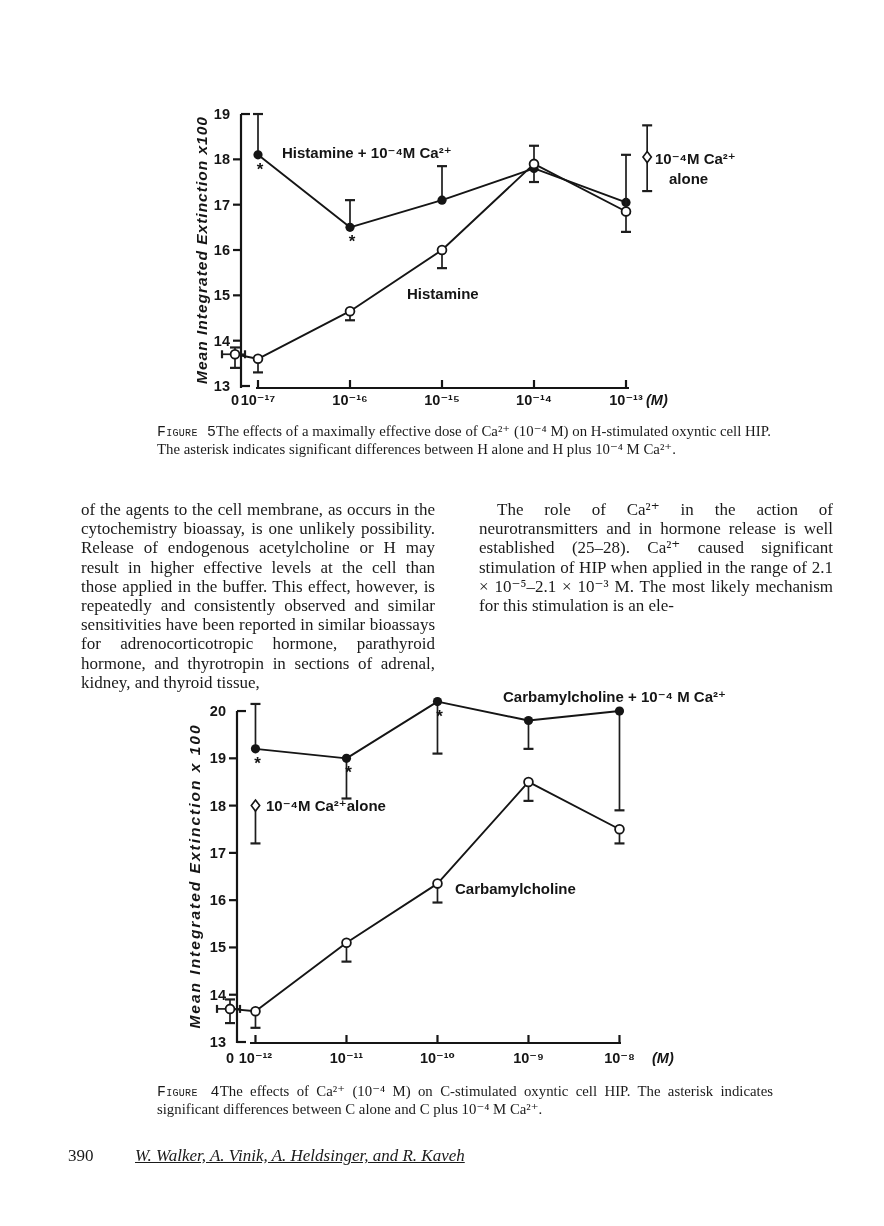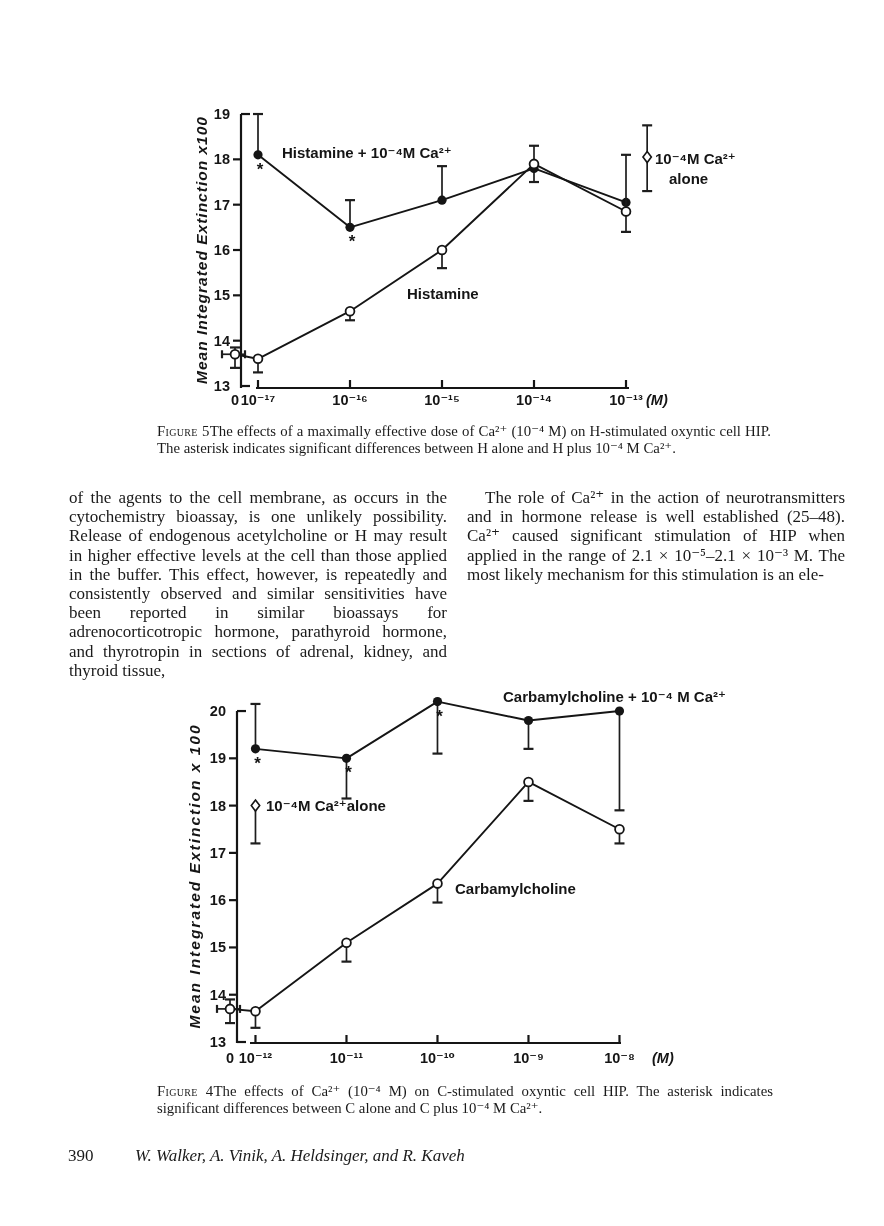--- a/index.html
+++ b/index.html
@@ -14,30 +14,30 @@
   .tick{font:bold 14.5px "Liberation Sans","DejaVu Sans",sans-serif;fill:#151515;}
   .unit{font-style:italic;}
   .ylab{font:italic bold 15.5px "Liberation Sans","DejaVu Sans",sans-serif;fill:#151515;}
   .anno{font:bold 15px "Liberation Sans","DejaVu Sans",sans-serif;fill:#151515;}
   .ast{font:bold 17px "Liberation Sans","DejaVu Sans",sans-serif;fill:#151515;}
 
   
   .caption{position:absolute;font:14.8px/16.6px "Liberation Serif","DejaVu Serif",serif;text-align:justify;}
   .cap5{left:157px;top:423px;width:614px;}
   .cap6{left:157px;top:1083px;width:616px;}
-  .figlabel{font-variant:small-caps;letter-spacing:.3px;}
+  .figlabel{font-variant:small-caps;letter-spacing:.3px;font-family:Liberation Mono, monospace;}
 
   .columns{position:absolute;left:65px;top:484px;width:788px;display:flex;gap:12px;}
   .col{width:386px;font:17px/19.2px "Liberation Serif","DejaVu Serif",serif;text-align:justify;}
-  .col p{margin:4px;}
+  .col p{margin:16px;}
   .col p.indent{text-indent:18px;}
 
   .footer{position:absolute;left:68px;top:1146px;font:17px "Liberation Serif","DejaVu Serif",serif;white-space:nowrap;}
   .pageno{display:inline-block;width:67px;font-style:normal;}
-  .authors{font-style:italic;}
+  .authors{font-style:italic;text-decoration:underline;}
 </style>
 </head>
 <body>
 
 <div class="page">
 
   <svg class="charts-svg" viewBox="0 0 884 1226" aria-hidden="false">
     <g id="fig5">
         <g class="ax">
           <line x1="241" y1="114.01999999999998" x2="241" y2="388"></line>
@@ -217,21 +217,21 @@
 
   <div class="caption cap5">
     <span class="figlabel">Figure 5</span><span>The effects of a maximally effective dose of Ca²⁺ (10⁻⁴ M) on H-stimulated oxyntic cell HIP. The asterisk indicates significant differences between H alone and H plus 10⁻⁴ M Ca²⁺.</span>
   </div>
 
   <div class="columns">
     <div class="col">
       <p>of the agents to the cell membrane, as occurs in the cytochemistry bioassay, is one unlikely possibility. Release of endogenous acetylcholine or H may result in higher effective levels at the cell than those applied in the buffer. This effect, however, is repeatedly and consistently observed and similar sensitivities have been reported in similar bioassays for adrenocorticotropic hormone, parathyroid hormone, and thyrotropin in sections of adrenal, kidney, and thyroid tissue,</p>
     </div>
     <div class="col">
-      <p class="indent">The role of Ca²⁺ in the action of neurotransmitters and in hormone release is well established (25–48). Ca²⁺ caused significant stimulation of HIP when applied in the range of 2.1 × 10⁻⁵–2.1 × 10⁻³ M. The most likely mechanism for this stimulation is an ele-</p>
+      <p class="indent">The role of Ca²⁺ in the action of neurotransmitters and in hormone release is well established (25–28). Ca²⁺ caused significant stimulation of HIP when applied in the range of 2.1 × 10⁻⁵–2.1 × 10⁻³ M. The most likely mechanism for this stimulation is an ele-</p>
     </div>
   </div>
 
   <div class="caption cap6">
     <span class="figlabel">Figure 4</span><span>The effects of Ca²⁺ (10⁻⁴ M) on C-stimulated oxyntic cell HIP. The asterisk indicates significant differences between C alone and C plus 10⁻⁴ M Ca²⁺.</span>
   </div>
 
   <div class="footer">
     <span class="pageno">390</span><span class="authors">W. Walker, A. Vinik, A. Heldsinger, and R. Kaveh</span>
   </div>

